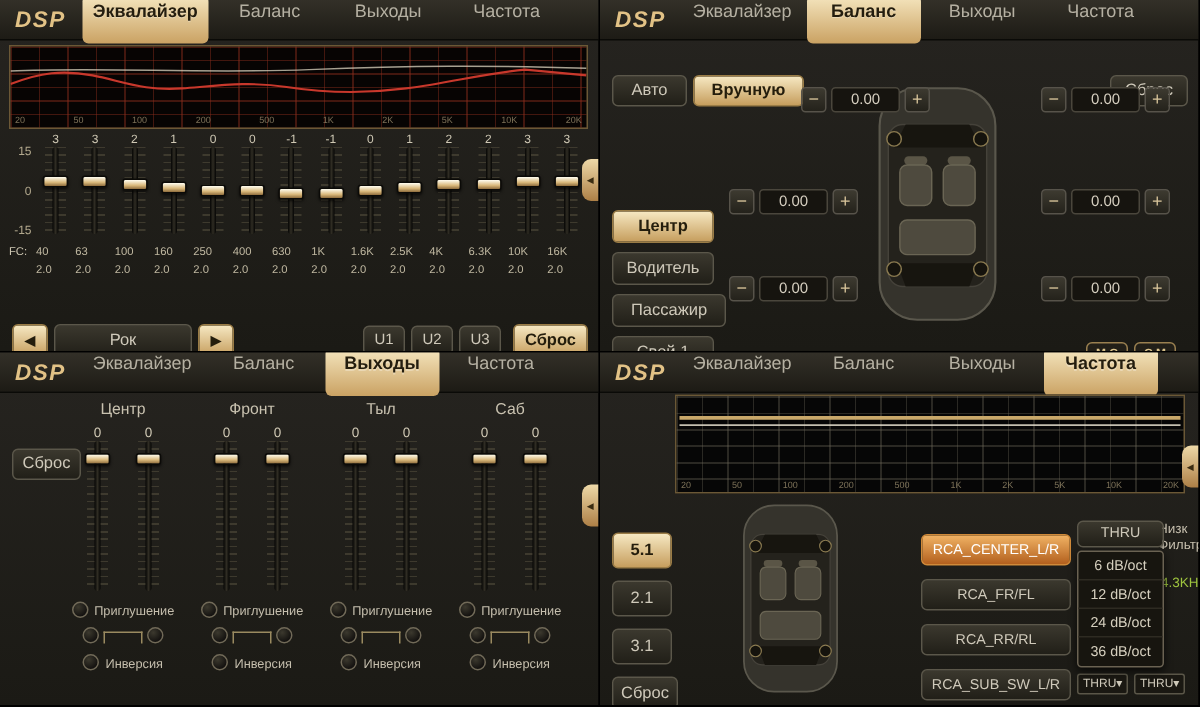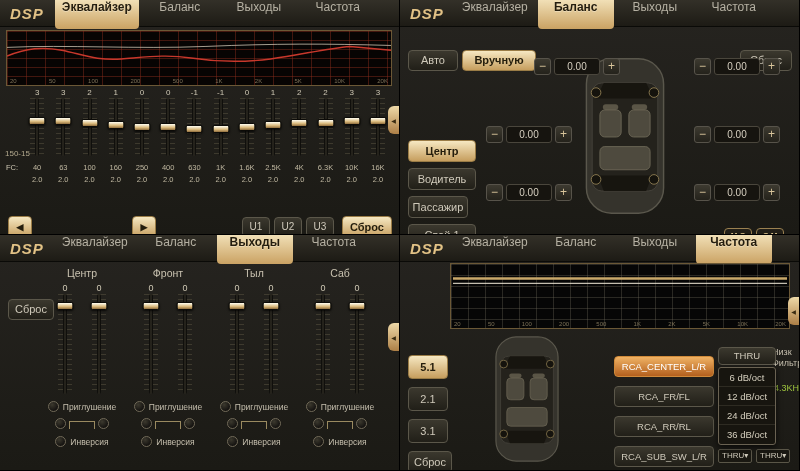--- a/index.html
+++ b/index.html
@@ -38,29 +38,29 @@
   
   .vslider { position:relative; width:14px; margin:0 auto;
              background:repeating-linear-gradient(to bottom, rgba(86,80,62,.55) 0 1px, transparent 1px 5px); }
   .vslider::before { content:""; position:absolute; left:50%; transform:translateX(-50%); top:0; bottom:0; width:4px;
              background:linear-gradient(to right,#050504,#2f2c23,#050504); border-radius:2px; }
   .knob { position:absolute; left:50%; transform:translate(-50%,-50%); width:17px; height:8px;
           background:linear-gradient(#fffdf0,#d9b87b 60%,#8f6d3d); border:1px solid #0b0a07; border-radius:2px;
           box-shadow:0 1px 2px rgba(0,0,0,.7); }
 
   
-  .eq-scale { position:absolute; left:5px; top:96px; height:62px; width:16px; display:flex; flex-direction:row;
+  .eq-scale { position:absolute; left:5px; top:96px; height:62px; width:16px; display:flex; flex-direction:column;
               justify-content:space-between; align-items:flex-end; font-size:8px; color:#b3a98e; }
   .bands { position:absolute; left:24px; right:8px; top:88px; display:flex; }
   .band { flex:1; display:flex; flex-direction:column; align-items:center; }
   .bv { height:10px; font-size:8px; color:#cfc8b4; }
   .band .vslider { height:58px; }
   .num-row { position:absolute; left:6px; right:8px; display:flex; font-size:7.5px; color:#bfb7a0; }
   .num-row .rowlab { width:18px; flex:none; color:#cfc8b4; }
-  .num-row span:not(.rowlab) { flex:1; text-align:center; }
+  .num-row span:not(.rowlab) { flex:1; }
 
   
   .stepper { position:absolute; display:flex; gap:3px; align-items:center; }
   .sbtn { width:17px; height:17px; background:linear-gradient(#3d3a30,#24221b); border:1px solid #57534a;
           border-radius:3px; color:#d9c59b; font-size:12px; line-height:15px; text-align:center; }
   .sval { width:46px; height:17px; background:#16140f; border:1px solid #4a463c; border-radius:3px;
           color:#d6cfc0; font-size:10px; line-height:15px; text-align:center; }
 
   
   .out-group { position:absolute; top:32px; width:84px; }
@@ -247,20 +247,21 @@
         <span>2.0</span>
         <span>2.0</span>
       <span>2.0</span>
         <span>2.0</span>
         <span>2.0</span>
       <span>2.0</span>
         <span>2.0</span>
     </div>
 
     <div class="btn gold" style="left:8px;top:198px;width:24px;height:22px;font-size:9px;line-height:20px"><span>◀</span></div>
+    <div class="btn" style="left:36px;top:198px;width:92px;height:22px;line-height:20px">Рок</div>
     <div class="btn gold" style="left:132px;top:198px;width:24px;height:22px;font-size:9px;line-height:20px"><span>▶</span></div>
     <div class="btn" style="left:242px;top:199px;width:28px;height:20px;line-height:18px;font-size:10px">U1</div>
     <div class="btn" style="left:274px;top:199px;width:28px;height:20px;line-height:18px;font-size:10px">U2</div>
     <div class="btn" style="left:306px;top:199px;width:28px;height:20px;line-height:18px;font-size:10px">U3</div>
     <div class="btn gold" style="left:342px;top:198px;width:50px;height:22px;line-height:20px">Сброс</div>
 
     <div class="handle" style="top:106px">
         <span>◀</span>
       </div>
   </section>
@@ -273,21 +274,21 @@
       <div class="tab">Выходы</div>
       <div class="tab">Частота</div>
     </header>
 
     <div class="btn" style="left:8px;top:32px;width:50px">Авто</div>
     <div class="btn gold" style="left:62px;top:32px;width:74px">Вручную</div>
     <div class="btn" style="left:340px;top:32px;width:52px">Сброс</div>
 
     <div class="btn gold" style="left:8px;top:122px;width:68px;height:22px;line-height:20px">Центр</div>
     <div class="btn" style="left:8px;top:150px;width:68px;height:22px;line-height:20px">Водитель</div>
-    <div class="btn" style="left:8px;top:178px;width:60px;height:22px;line-height:20px">Пассажир</div>
+    <div class="btn" style="left:8px;top:178px;width:76px;height:22px;line-height:20px">Пассажир</div>
     <div class="btn" style="left:8px;top:206px;width:68px;height:22px;line-height:20px">Свой 1</div>
 
     <svg class="car" style="left:176px;top:54px;width:98px;height:164px" viewBox="0 0 100 170">
       <rect x="10" y="5" width="80" height="160" rx="26" fill="#35332c" stroke="#5a574c" stroke-width="1.5"></rect>
       <rect x="16" y="30" width="68" height="112" rx="10" fill="#24221c" stroke="#45423a"></rect>
       <polygon points="20,46 80,46 72,30 28,30" fill="#17150f"></polygon>
       <polygon points="22,126 78,126 72,142 28,142" fill="#17150f"></polygon>
       <rect x="27" y="52" width="16" height="6" rx="3" fill="#5a5546"></rect>
       <rect x="57" y="52" width="16" height="6" rx="3" fill="#5a5546"></rect>
       <rect x="24" y="58" width="22" height="28" rx="5" fill="#4e4a3e" stroke="#6a6554"></rect>

